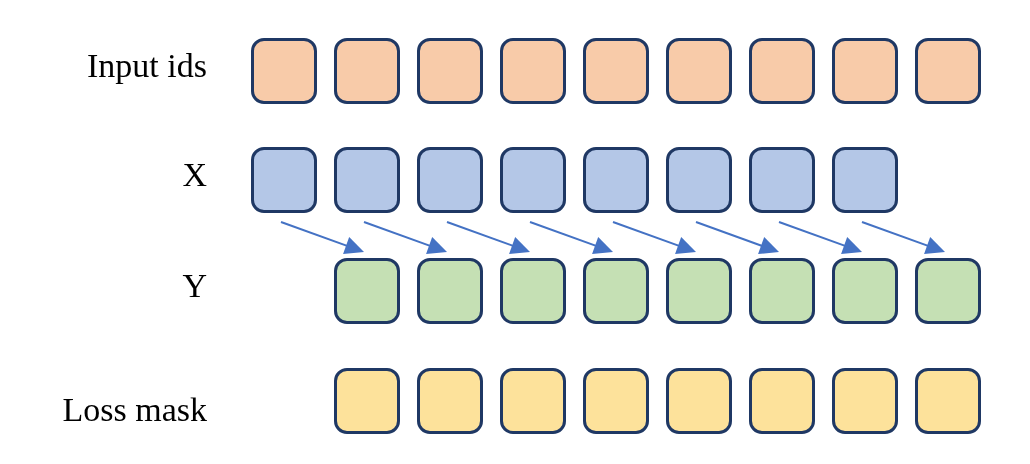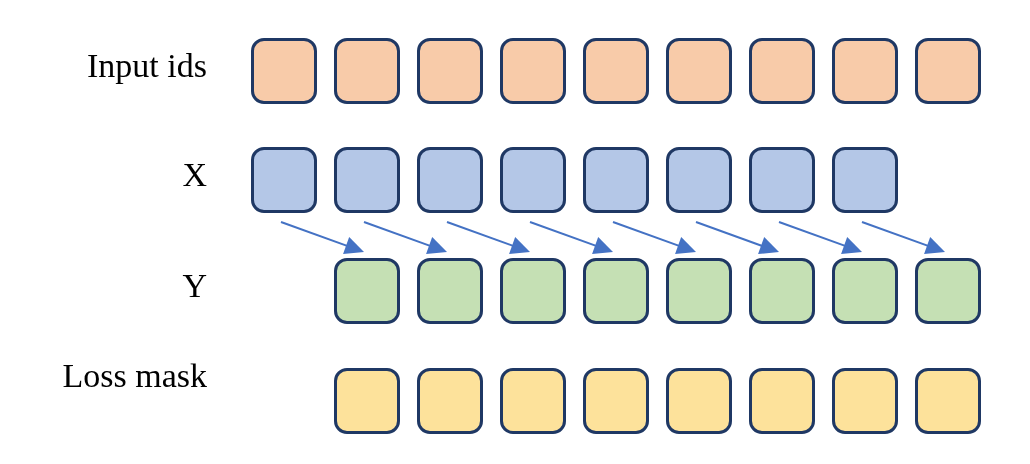--- a/index.html
+++ b/index.html
@@ -68,21 +68,21 @@
       <div class="cell" style="left: 832px; top: 147px; width: 66px; height: 66px; background: rgb(180, 199, 231); border-color: rgb(31, 56, 100);"></div>
       <div class="row-label" style="right: 823px; top: 269px;">Y</div>
       <div class="cell" style="left: 334px; top: 258px; width: 66px; height: 66px; background: rgb(197, 224, 180); border-color: rgb(31, 56, 100);"></div>
       <div class="cell" style="left: 417px; top: 258px; width: 66px; height: 66px; background: rgb(197, 224, 180); border-color: rgb(31, 56, 100);"></div>
       <div class="cell" style="left: 500px; top: 258px; width: 66px; height: 66px; background: rgb(197, 224, 180); border-color: rgb(31, 56, 100);"></div>
       <div class="cell" style="left: 583px; top: 258px; width: 66px; height: 66px; background: rgb(197, 224, 180); border-color: rgb(31, 56, 100);"></div>
       <div class="cell" style="left: 666px; top: 258px; width: 66px; height: 66px; background: rgb(197, 224, 180); border-color: rgb(31, 56, 100);"></div>
       <div class="cell" style="left: 749px; top: 258px; width: 66px; height: 66px; background: rgb(197, 224, 180); border-color: rgb(31, 56, 100);"></div>
       <div class="cell" style="left: 832px; top: 258px; width: 66px; height: 66px; background: rgb(197, 224, 180); border-color: rgb(31, 56, 100);"></div>
       <div class="cell" style="left: 915px; top: 258px; width: 66px; height: 66px; background: rgb(197, 224, 180); border-color: rgb(31, 56, 100);"></div>
-      <div class="row-label" style="right: 823px; top: 359px;">Loss mask</div>
+      <div class="row-label" style="right: 823px; top: 393px;">Loss mask</div>
       <div class="cell" style="left: 334px; top: 368px; width: 66px; height: 66px; background: rgb(253, 226, 155); border-color: rgb(31, 56, 100);"></div>
       <div class="cell" style="left: 417px; top: 368px; width: 66px; height: 66px; background: rgb(253, 226, 155); border-color: rgb(31, 56, 100);"></div>
       <div class="cell" style="left: 500px; top: 368px; width: 66px; height: 66px; background: rgb(253, 226, 155); border-color: rgb(31, 56, 100);"></div>
       <div class="cell" style="left: 583px; top: 368px; width: 66px; height: 66px; background: rgb(253, 226, 155); border-color: rgb(31, 56, 100);"></div>
       <div class="cell" style="left: 666px; top: 368px; width: 66px; height: 66px; background: rgb(253, 226, 155); border-color: rgb(31, 56, 100);"></div>
       <div class="cell" style="left: 749px; top: 368px; width: 66px; height: 66px; background: rgb(253, 226, 155); border-color: rgb(31, 56, 100);"></div>
       <div class="cell" style="left: 832px; top: 368px; width: 66px; height: 66px; background: rgb(253, 226, 155); border-color: rgb(31, 56, 100);"></div>
       <div class="cell" style="left: 915px; top: 368px; width: 66px; height: 66px; background: rgb(253, 226, 155); border-color: rgb(31, 56, 100);"></div>
     </div>
   <svg id="arrow-layer" viewBox="0 0 1030 464" xmlns="http://www.w3.org/2000/svg">

